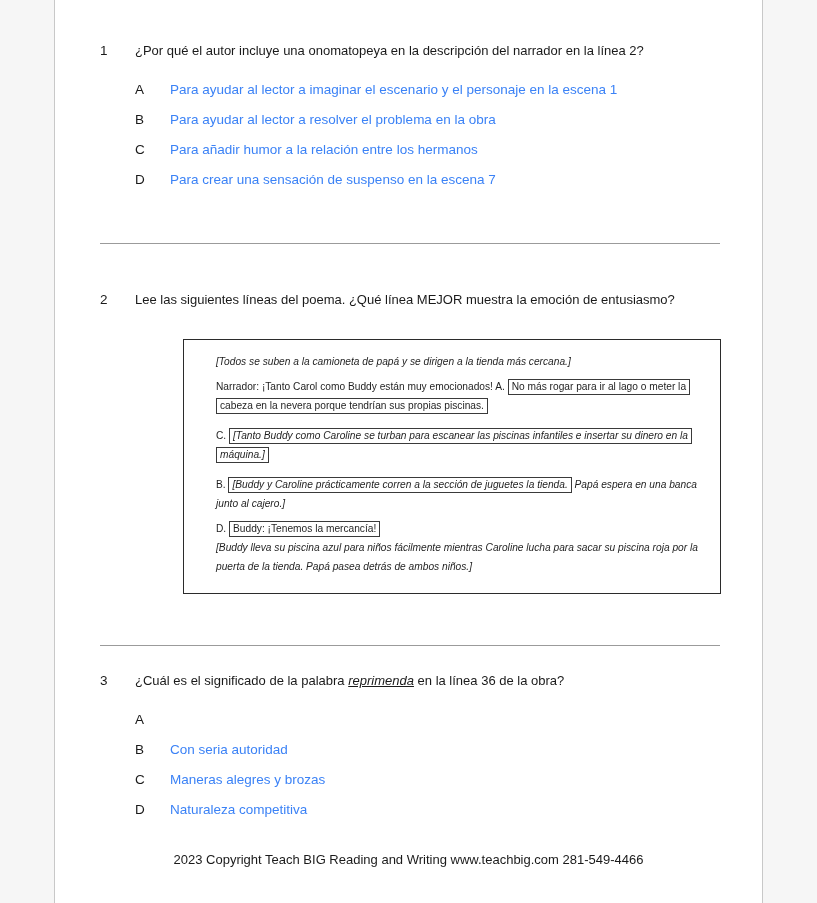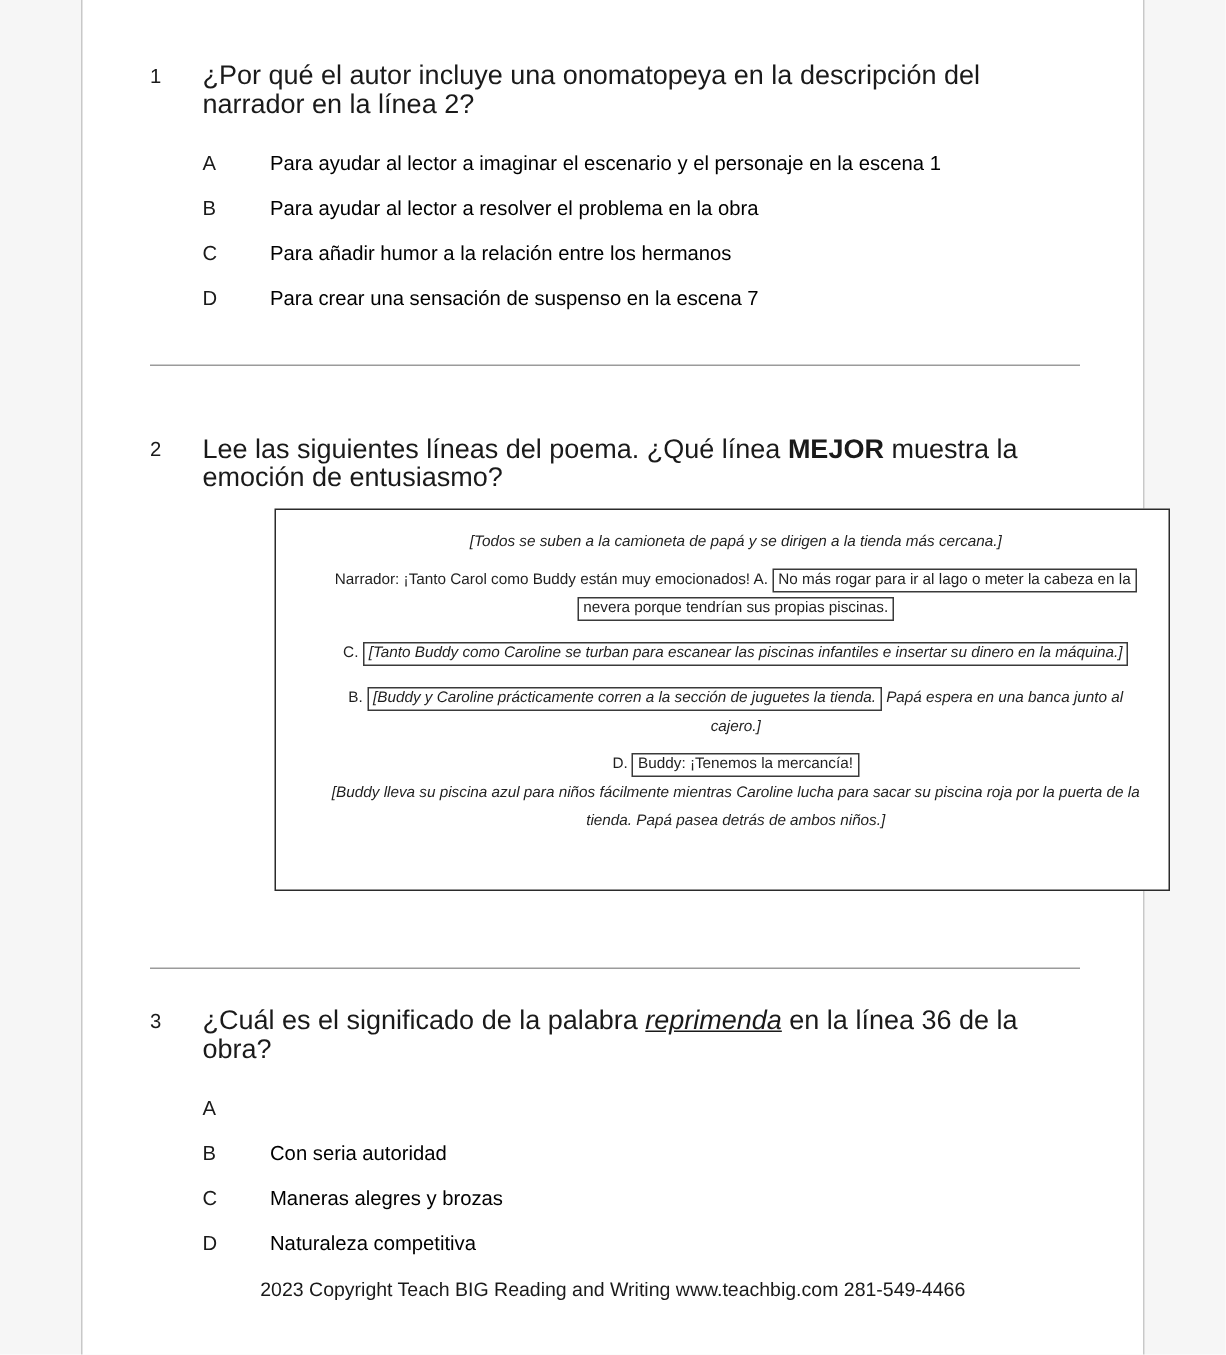--- a/index.html
+++ b/index.html
@@ -42,25 +42,25 @@
   }
   .q-num {
     width: 35px;
     flex: 0 0 35px;
     font-size: 13.5px;
     color: #1a1a1a;
     line-height: 19px;
   }
   .q-text {
     flex: 1 1 auto;
-    font-size: 18px;
-    color: #1a1a1a;
-    line-height: 19px;
-  }
-  .q-text b { font-weight: bold; }
+    font-size: 13px;
+    color: #1a1a1a;
+    line-height: 19px;
+  }
+  .q-text b { font-weight: normal; }
   .q-text .term {
     font-style: italic;
     text-decoration: underline;
   }
 
   .options {
     margin-top: 20px;
   }
   .option {
     display: flex;
@@ -71,45 +71,43 @@
     width: 35px;
     flex: 0 0 35px;
     margin-left: 35px;
     font-size: 13.5px;
     color: #1a1a1a;
     line-height: 19px;
   }
   .opt-text {
     flex: 1 1 auto;
     font-size: 13.5px;
-    color: #000000;
-    line-height: 19px;
-    margin-left: 10px;
+    color: #3b82f6;
+    line-height: 19px;
   }
 
   
   .rule {
     position: absolute;
     left: 45px;
     width: 620px;
     height: 0;
     border-top: 1px solid #9b9b9b;
   }
 
   
   .excerpt-box {
     position: absolute;
     left: 128px;
     top: 339px;
-    width: 597px;
+    width: 538px;
     height: 255px;
     border: 1.5px solid #2b2b2b;
     box-sizing: border-box;
     background: #fff;
-    text-align: center;
   }
   .excerpt-inner {
     padding: 12px 14px 10px 32px;
     font-size: 10.2px;
     color: #1f1f1f;
     line-height: 19px;
   }
   .ex-line { margin: 0 0 6px 0; }
   .ex-line.gap { margin-top: 11px; }
   .it { font-style: italic; }

